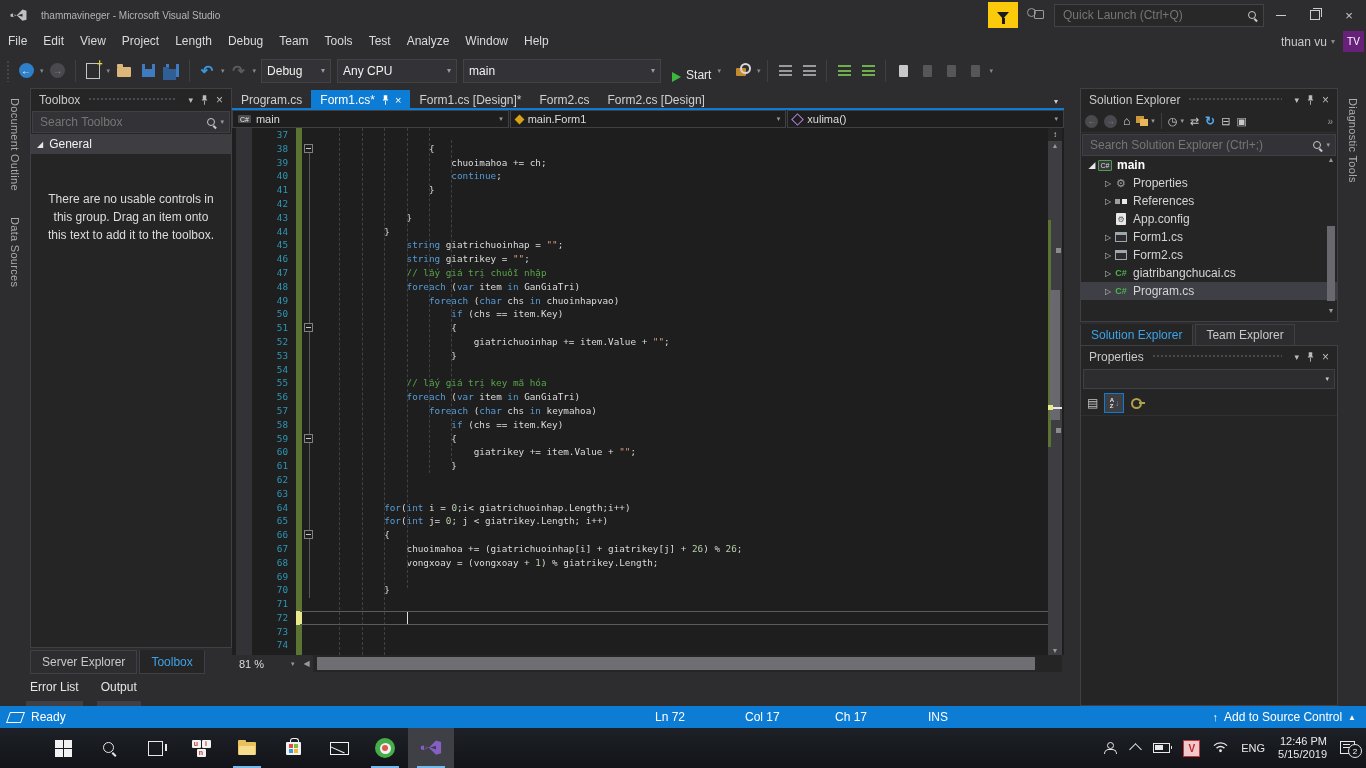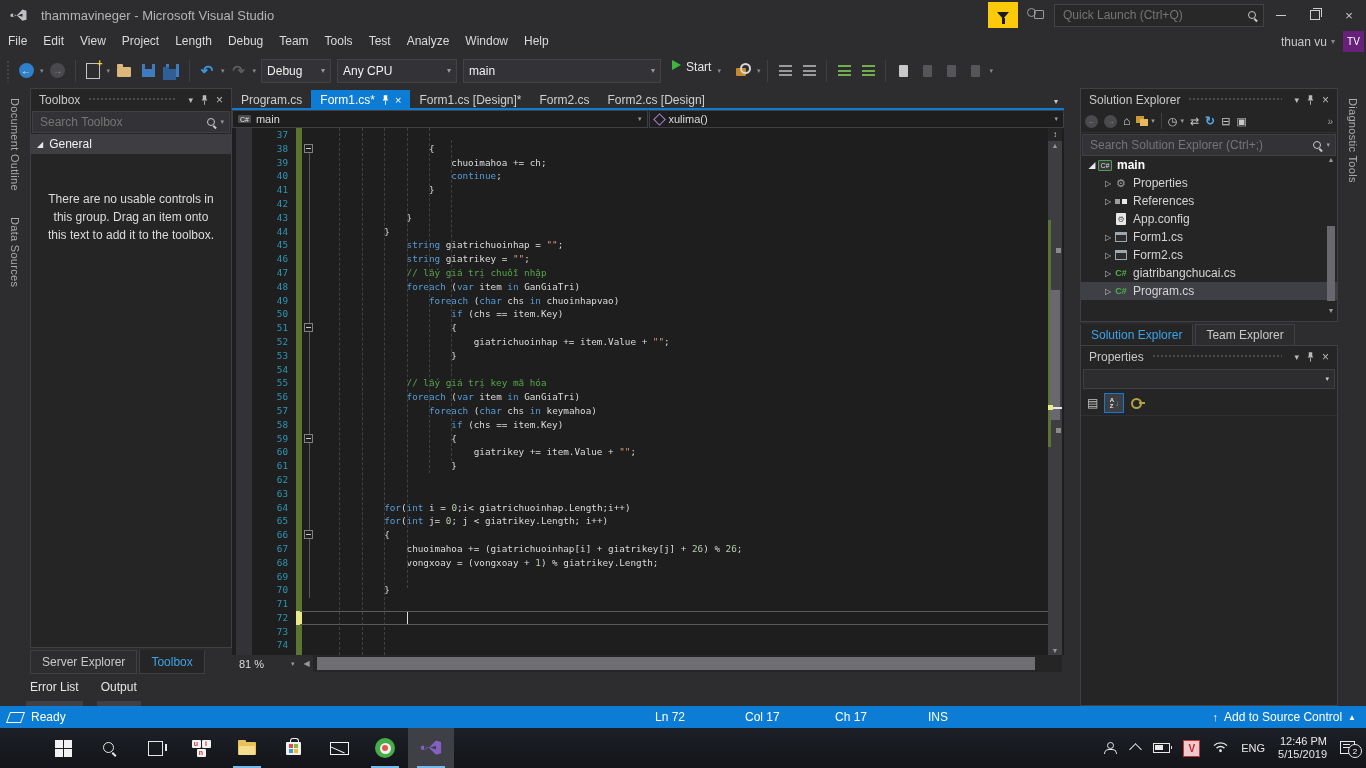--- a/index.html
+++ b/index.html
@@ -2,21 +2,21 @@
 <html><head>
 <meta charset="utf-8">
 <style>
   html,body{margin:0;padding:0;width:1366px;height:768px;overflow:hidden;background:#2D2D30;
     font-family:"Liberation Sans",sans-serif;-webkit-font-smoothing:antialiased;}
   .vs{position:relative;width:1366px;height:768px;}
 
   
   .titlebar{position:absolute;left:0;top:0;width:1366px;height:30px;background:#2D2D30;display:flex;align-items:center;}
   .vslogo{margin-left:9px;width:19px;height:19px;flex:0 0 auto;}
-  .title-text{margin-left:13px;font-size:13px;color:#B4B4B4;}
+  .title-text{margin-left:13px;font-size:10px;color:#B4B4B4;}
   .tb-right{margin-left:auto;display:flex;align-items:center;height:100%;}
   .flag-btn{width:30px;height:26px;background:#FBCA0A;display:flex;align-items:center;justify-content:center;margin-right:8px;}
   .funnel{width:0;height:0;border-left:6px solid transparent;border-right:6px solid transparent;border-top:7px solid #1a1a1a;position:relative;}
   .funnel::after{content:"";position:absolute;left:-1.5px;top:-1px;width:3px;height:6px;background:#1a1a1a;}
   .feedback{width:18px;height:16px;position:relative;margin-right:10px;}
   .feedback::before{content:"";position:absolute;left:1px;top:1px;width:7px;height:7px;border:1.5px solid #9a9a9a;border-radius:50%;}
   .feedback::after{content:"";position:absolute;right:0;top:3px;width:8px;height:7px;border:1.5px solid #9a9a9a;border-radius:1px;}
   .quick-launch{width:196px;height:21px;border:1px solid #434346;background:#282829;display:flex;align-items:center;padding:0 6px;}
   .quick-launch input{flex:1;background:transparent;border:none;outline:none;color:#999;font-size:12px;font-family:"Liberation Sans",sans-serif;}
   .mag{position:relative;width:9px;height:9px;flex:0 0 auto;}
@@ -49,21 +49,21 @@
   .folder-ico{width:14px;height:10px;background:#DCB67A;position:relative;border-radius:1px;margin-top:3px;}
   .folder-ico::before{content:"";position:absolute;left:0;top:-3px;width:6px;height:3px;background:#DCB67A;border-radius:1px 1px 0 0;}
   .save-ico{width:13px;height:13px;background:#3E7BBF;position:relative;}
   .save-ico::after{content:"";position:absolute;left:3px;top:0;width:7px;height:5px;background:#2D2D30;}
   .save-all::before{content:"";position:absolute;left:-3px;top:3px;width:13px;height:13px;background:#2F5F94;}
   .undo-g{color:#3A96DD;font-size:15px;font-weight:bold;line-height:14px;}
   .redo-g{color:#5d5d60;font-size:15px;font-weight:bold;line-height:14px;}
   .combo{height:22px;background:#333337;border:1px solid #434346;display:flex;align-items:center;padding:0 5px;margin:0 3px;font-size:12px;color:#F1F1F1;}
   .combo .cv{flex:1;}
   .combo .ccaret{color:#999;font-size:8px;margin-left:6px;}
-  .start-btn{display:flex;align-items:flex-start;margin:0 4px;padding:0 4px;height:22px;}
+  .start-btn{display:flex;align-items:flex-end;margin:0 4px;padding:0 4px;height:22px;}
   .play{width:0;height:0;border-left:9px solid #3CB93C;border-top:5.5px solid transparent;border-bottom:5.5px solid transparent;margin-right:5px;}
   .start-label{color:#E8E8E8;font-size:12px;margin-right:4px;}
   .mini-lines{width:13px;height:11px;display:flex;flex-direction:column;justify-content:space-between;}
   .mini-lines i{display:block;height:2px;background:#6faf4e;}
   .mini-lines.gray i{background:#9a9a9a;}
   .bm{width:9px;height:12px;background:#C8C8C8;border-radius:1px;}
   .bm.dis{background:#55555a;}
   .find-ico{position:relative;width:16px;height:16px;}
   .find-ico::before{content:"";position:absolute;left:1px;top:5px;width:10px;height:8px;background:#C58A2E;border-radius:1px;}
   .find-ico::after{content:"";position:absolute;left:5px;top:0px;width:7px;height:7px;border:2px solid #d8d8d8;border-radius:50%;}
@@ -468,20 +468,25 @@
           </div>
           <div class="etab">
             <span>Form2.cs [Design]</span>
           </div>
           <span class="strip-caret">▾</span>
         </div>
       <div class="navbar">
         <span class="ncombo">
           <span class="csbadge">C#</span>
           <span class="cv">main</span>
+            <span class="ccaret">▾</span>
+        </span>
+        <span class="ncombo">
+          <span class="classico"></span>
+          <span class="cv">main.Form1</span>
             <span class="ccaret">▾</span>
         </span>
         <span class="ncombo" style="margin-right:0">
           <span class="methodico"></span>
           <span class="cv">xulima()</span>
             <span class="ccaret">▾</span>
         </span>
       </div>
 
       <div class="code-wrap">

